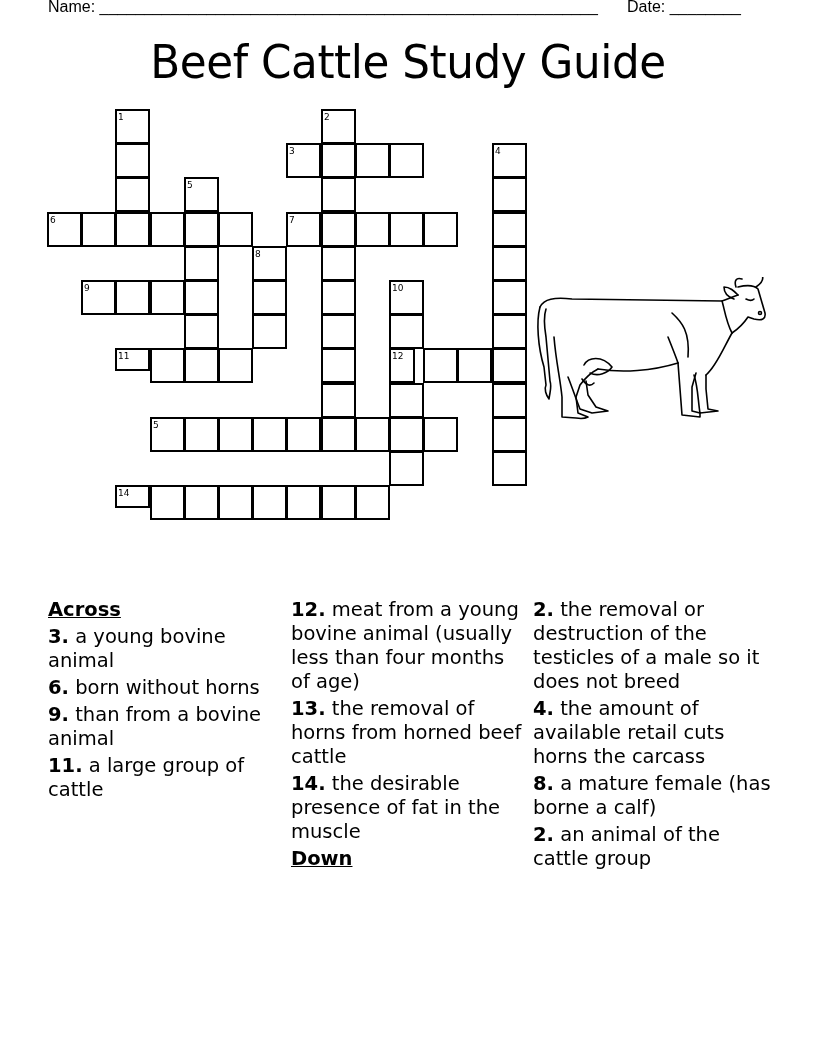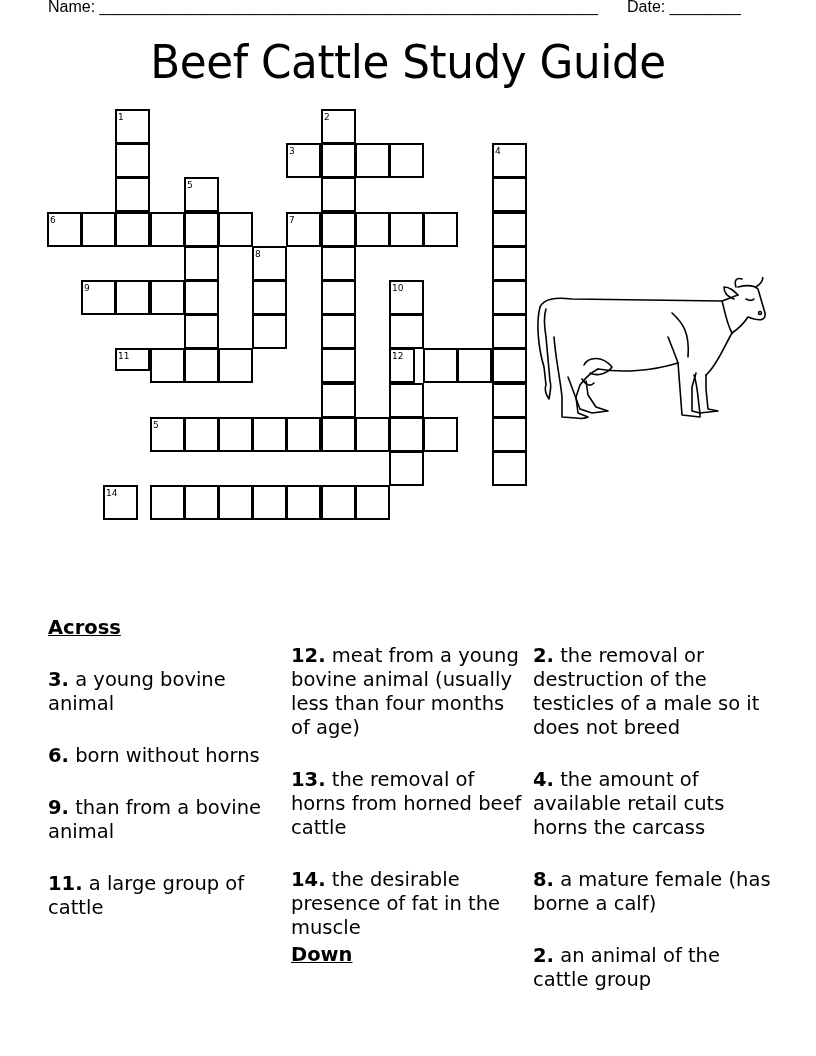--- a/index.html
+++ b/index.html
@@ -19,28 +19,28 @@
   .cell {
     position: absolute; width: 34px; height: 34px; box-sizing: border-box;
     border: 2px solid #000; background: #fff; margin-left: -1px; margin-top: -1px;
   }
   .cell .num {
     position: absolute; top: 1px; left: 1px;
     font-family: "DejaVu Sans", sans-serif; font-size: 9px; line-height: 10px;
   }
   .cow { position: absolute; left: 532px; top: 277px; width: 240px; height: 146px; }
   .clues {
-    position: absolute; top: 616px;
+    position: absolute; top: 598px;
     font-family: "DejaVu Sans", sans-serif; font-size: 19.5px; line-height: 24px;
   }
   .col1 { left: 48px; width: 235px; }
   .col2 { left: 291px; width: 238px; }
   .col3 { left: 533px; width: 240px; }
   .section-head { font-weight: bold; text-decoration: underline; margin-bottom: 3px; }
-  .clue { margin-bottom: 3px; margin-top: 28px; }
+  .clue { margin-bottom: 3px; }
   .clue .cnum { font-weight: bold; }
 </style>
 </head>
 <body>
 
 <div class="header-line">
   <span class="name-label">Name: ________________________________________________________</span>
   <span class="date-label">Date: ________</span>
 </div>
 
@@ -131,21 +131,21 @@
     <div class="cell" style="left: 458px; top: 349px; width: 35px; height: 35px;"></div>
     <div class="cell" style="left: 151px; top: 418px; width: 35px; height: 35px;">
       <span class="num">5</span>
     </div>
     <div class="cell" style="left: 185px; top: 418px; width: 35px; height: 35px;"></div>
     <div class="cell" style="left: 219px; top: 418px; width: 35px; height: 35px;"></div>
     <div class="cell" style="left: 253px; top: 418px; width: 35px; height: 35px;"></div>
     <div class="cell" style="left: 287px; top: 418px; width: 35px; height: 35px;"></div>
     <div class="cell" style="left: 356px; top: 418px; width: 35px; height: 35px;"></div>
     <div class="cell" style="left: 424px; top: 418px; width: 35px; height: 35px;"></div>
-    <div class="cell" style="left: 104px; top: 486px; width: 35px; height: 35px;">
+    <div class="cell" style="left: 116px; top: 486px; width: 35px; height: 23px;">
       <span class="num">14</span>
     </div>
     <div class="cell" style="left: 151px; top: 486px; width: 35px; height: 35px;"></div>
     <div class="cell" style="left: 185px; top: 486px; width: 35px; height: 35px;"></div>
     <div class="cell" style="left: 219px; top: 486px; width: 35px; height: 35px;"></div>
     <div class="cell" style="left: 253px; top: 486px; width: 35px; height: 35px;"></div>
     <div class="cell" style="left: 287px; top: 486px; width: 35px; height: 35px;"></div>
     <div class="cell" style="left: 322px; top: 486px; width: 35px; height: 35px;"></div>
     <div class="cell" style="left: 356px; top: 486px; width: 35px; height: 35px;"></div>
   </div>

